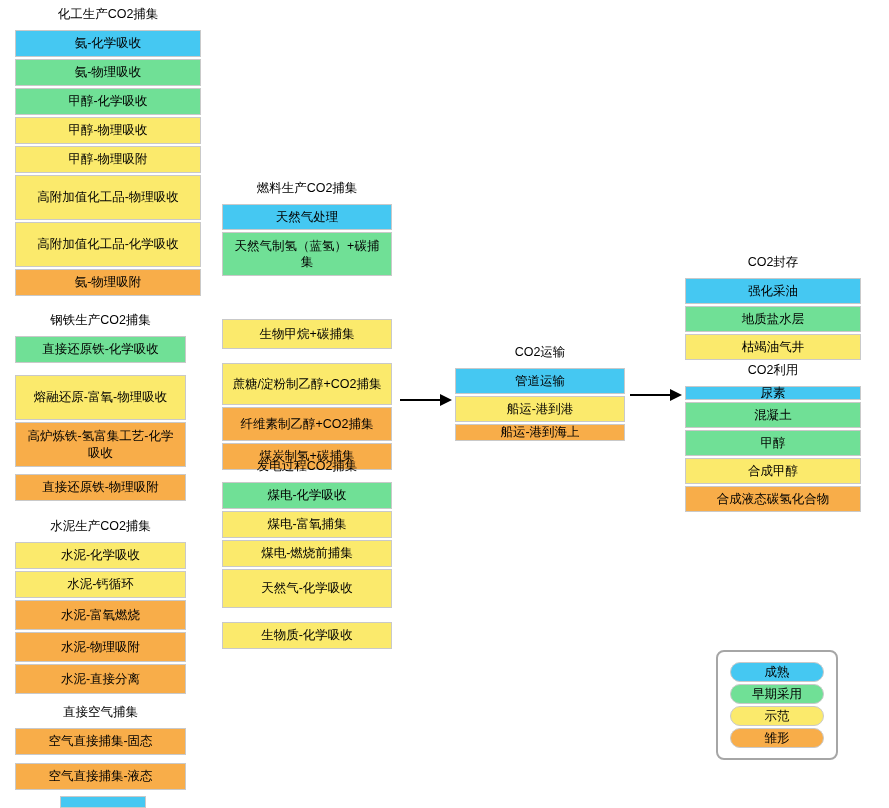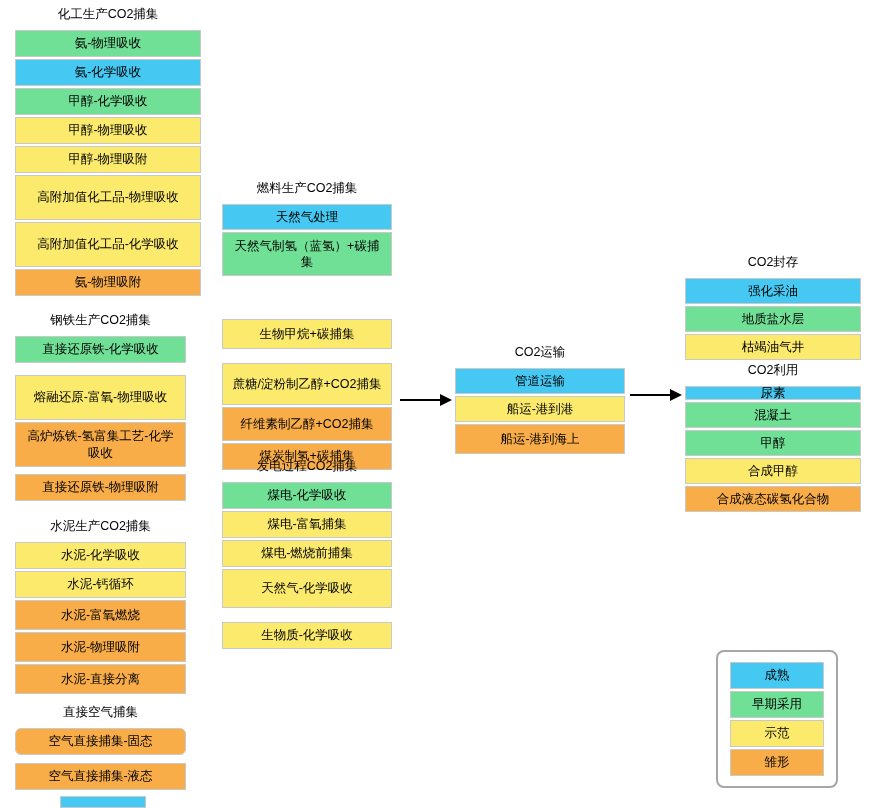--- a/index.html
+++ b/index.html
@@ -40,39 +40,39 @@
     position: absolute;
     left: 716px;
     top: 650px;
     width: 122px;
     border: 2px solid #a6a6a6;
     border-radius: 8px;
     background: #ffffff;
     padding: 10px 12px;
   }
   .legend .stack { margin-top: 0; }
-  .legend .box { height: 27px; }
+  .legend .box { height: 20px; border-radius: 13px; }
 </style>
 </head>
 <body>
 
 <div id="diagram">
   <div class="legend">
     <div class="stack" id="legend-stack">
         <div class="box" style="background: rgb(69, 200, 242);">成熟</div>
         <div class="box" style="background: rgb(112, 224, 150);">早期采用</div>
         <div class="box" style="background: rgb(251, 234, 108);">示范</div>
         <div class="box" style="background: rgb(248, 173, 73);">雏形</div>
       </div>
   </div>
 <div class="group has-title" style="left: 15px; top: 6px; width: 186px;">
       <div class="group-title">化工生产CO2捕集</div>
       <div class="stack">
+        <div class="box" style="background: rgb(69, 200, 242); height: 27px;">氨-化学吸收</div>
         <div class="box" style="background: rgb(112, 224, 150); height: 27px;">氨-物理吸收</div>
-        <div class="box" style="background: rgb(69, 200, 242); height: 27px;">氨-化学吸收</div>
         <div class="box" style="background: rgb(112, 224, 150); height: 27px;">甲醇-化学吸收</div>
         <div class="box" style="background: rgb(251, 234, 108); height: 27px;">甲醇-物理吸收</div>
         <div class="box" style="background: rgb(251, 234, 108); height: 27px;">甲醇-物理吸附</div>
         <div class="box" style="background: rgb(251, 234, 108); height: 45px;">高附加值化工品-物理吸收</div>
         <div class="box" style="background: rgb(251, 234, 108); height: 45px;">高附加值化工品-化学吸收</div>
         <div class="box" style="background: rgb(248, 173, 73); height: 27px; font-family: Liberation Serif, serif;">氨-物理吸附</div>
       </div>
     </div>
     <div class="group has-title" style="left: 15px; top: 312px; width: 171px;">
       <div class="group-title">钢铁生产CO2捕集</div>
@@ -89,21 +89,21 @@
         <div class="box" style="background: rgb(251, 234, 108); height: 27px;">水泥-化学吸收</div>
         <div class="box" style="background: rgb(251, 234, 108); height: 27px;">水泥-钙循环</div>
         <div class="box" style="background: rgb(248, 173, 73); height: 30px;">水泥-富氧燃烧</div>
         <div class="box" style="background: rgb(248, 173, 73); height: 30px;">水泥-物理吸附</div>
         <div class="box" style="background: rgb(248, 173, 73); height: 30px;">水泥-直接分离</div>
       </div>
     </div>
     <div class="group has-title" style="left: 15px; top: 704px; width: 171px;">
       <div class="group-title">直接空气捕集</div>
       <div class="stack">
-        <div class="box" style="background: rgb(248, 173, 73); height: 27px; border-radius: 6px;">空气直接捕集-固态</div>
+        <div class="box" style="background: rgb(248, 173, 73); height: 27px;">空气直接捕集-固态</div>
         <div class="box" style="background: rgb(248, 173, 73); height: 27px; margin-top: 6px;">空气直接捕集-液态</div>
       </div>
     </div>
     <div class="group" style="left: 60px; top: 796px; width: 86px;">
       <div class="stack">
         <div class="box" style="background: rgb(69, 200, 242); height: 12px;"></div>
       </div>
     </div>
     <div class="group has-title" style="left: 222px; top: 180px; width: 170px;">
       <div class="group-title">燃料生产CO2捕集</div>
@@ -124,21 +124,21 @@
         <div class="box" style="background: rgb(251, 234, 108); height: 27px;">煤电-燃烧前捕集</div>
         <div class="box" style="background: rgb(251, 234, 108); height: 39px;">天然气-化学吸收</div>
         <div class="box" style="background: rgb(251, 234, 108); height: 27px; margin-top: 12px;">生物质-化学吸收</div>
       </div>
     </div>
     <div class="group has-title" style="left: 455px; top: 344px; width: 170px;">
       <div class="group-title">CO2运输</div>
       <div class="stack">
         <div class="box" style="background: rgb(69, 200, 242); height: 26px;">管道运输</div>
         <div class="box" style="background: rgb(251, 234, 108); height: 26px;">船运-港到港</div>
-        <div class="box" style="background: rgb(248, 173, 73); height: 30px;">船运-港到海上</div>
+        <div class="box" style="background: rgb(248, 173, 73); height: 17px;">船运-港到海上</div>
       </div>
     </div>
     <div class="group has-title" style="left: 685px; top: 254px; width: 176px;">
       <div class="group-title">CO2封存</div>
       <div class="stack">
         <div class="box" style="background: rgb(69, 200, 242); height: 26px;">强化采油</div>
         <div class="box" style="background: rgb(112, 224, 150); height: 26px;">地质盐水层</div>
         <div class="box" style="background: rgb(251, 234, 108); height: 26px;">枯竭油气井</div>
       </div>
     </div>

